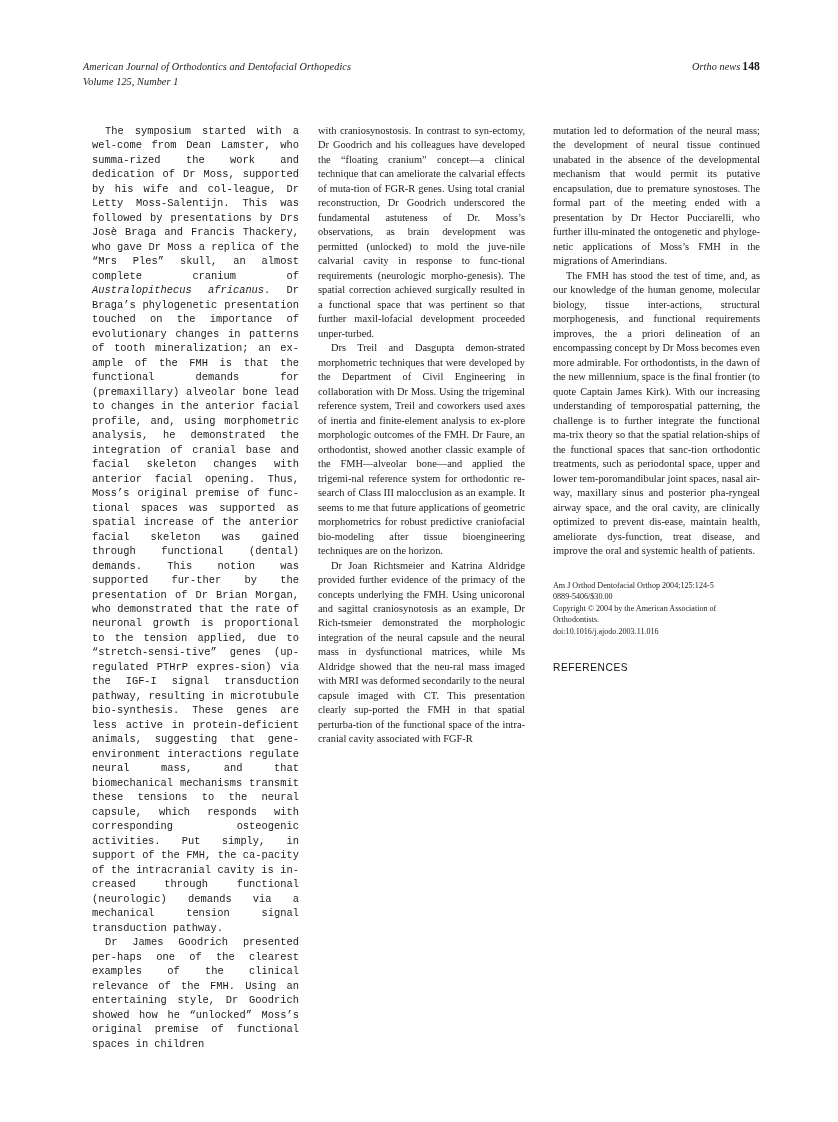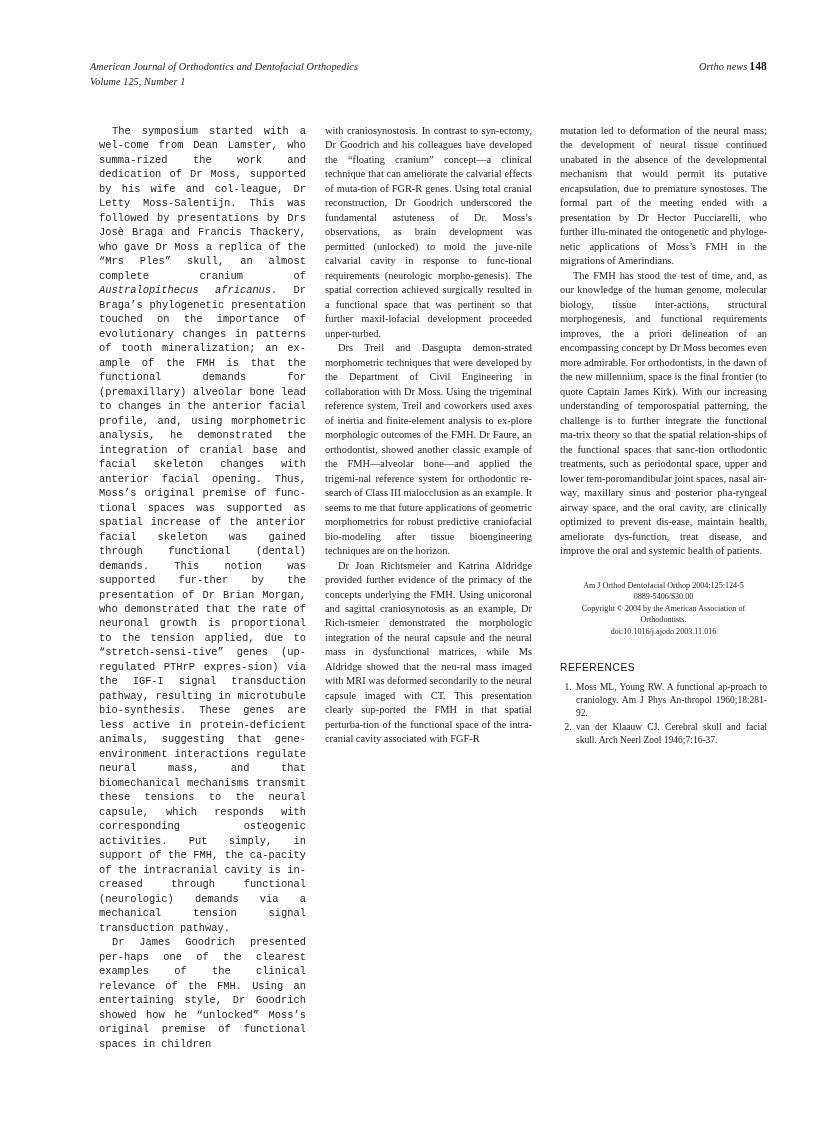--- a/index.html
+++ b/index.html
@@ -14,21 +14,20 @@
     font-family: "Liberation Serif", "DejaVu Serif", serif;
     color: #1a1a1a;
     overflow: hidden;
   }
 
   .page {
     position: absolute;
     left: 0; top: 0;
     width: 795px;
     height: 1122px;
-    margin-left: 7px;
   }
 
   
   .running-head {
     position: absolute;
     left: 83px;
     top: 60px;
     width: 677px;
     height: 34px;
   }
@@ -103,21 +102,21 @@
   }
 
   
   .cite-block {
     margin-top: 21px;
     font-size: 8.1px;
     line-height: 11.6px;
     text-align: left;
   }
   .cite-block div {
-    text-align: center;
+    text-align: left;
   }
 
   
   .refs-heading {
     margin-top: 24px;
     font-family: "Liberation Sans", "DejaVu Sans", sans-serif;
     font-weight: normal;
     font-size: 10.2px;
     letter-spacing: 0.55px;
     color: #111;
@@ -169,20 +168,16 @@
       <p>The FMH has stood the test of time, and, as our knowledge of the human genome, molecular biology, tissue inter-actions, structural morphogenesis, and functional requirements improves, the a priori delineation of an encompassing concept by Dr Moss becomes even more admirable. For orthodontists, in the dawn of the new millennium, space is the final frontier (to quote Captain James Kirk). With our increasing understanding of temporospatial patterning, the challenge is to further integrate the functional ma-trix theory so that the spatial relation-ships of the functional spaces that sanc-tion orthodontic treatments, such as periodontal space, upper and lower tem-poromandibular joint spaces, nasal air-way, maxillary sinus and posterior pha-ryngeal airway space, and the oral cavity, are clinically optimized to prevent dis-ease, maintain health, ameliorate dys-function, treat disease, and improve the oral and systemic health of patients.</p>
 
       <div class="cite-block">
         <div>Am J Orthod Dentofacial Orthop 2004;125:124-5</div>
         <div>0889-5406/$30.00</div>
         <div>Copyright © 2004 by the American Association of Orthodontists.</div>
         <div>doi:10.1016/j.ajodo.2003.11.016</div>
       </div>
 
       <div class="refs-heading">REFERENCES</div>
-      <ol class="ref-list">
-        <li>Moss ML, Young RW. A functional ap-proach to craniology. Am J Phys An-thropol 1960;18:281-92.</li>
-        <li>van der Klaauw CJ. Cerebral skull and facial skull. Arch Neerl Zool 1946;7:16-37.</li>
-      </ol>
     </div>
 
   </div>
 </div>
 
 </body></html>

